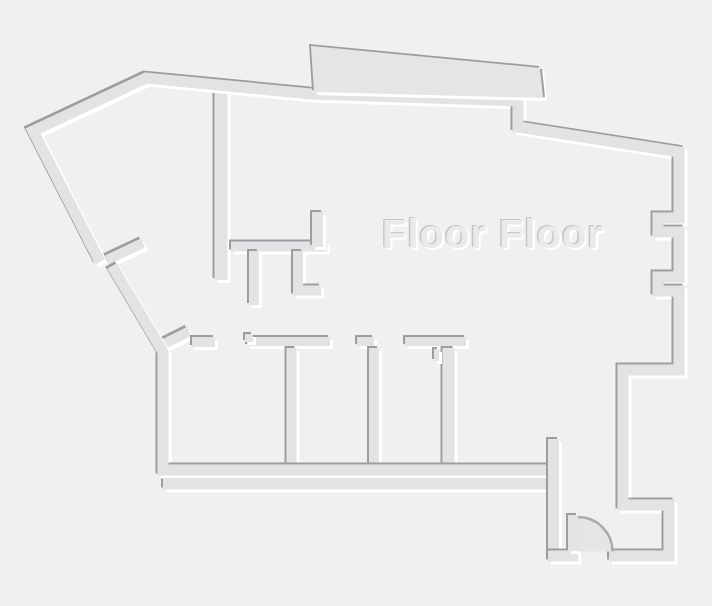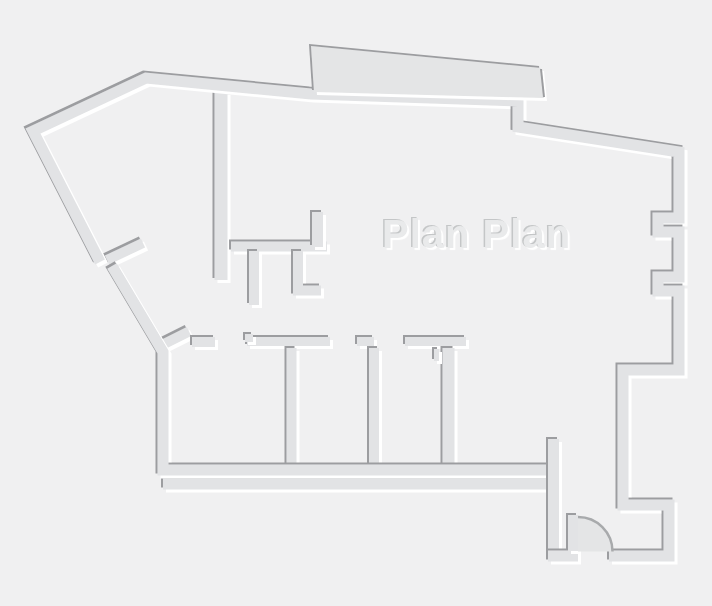--- a/index.html
+++ b/index.html
@@ -63,14 +63,14 @@
         <path d="M553.5 439 L553.5 556" fill="none" stroke="#e2e3e5" stroke-width="11" stroke-linejoin="miter" filter="url(#emboss)"></path>
         <path d="M548 556 L578 556" fill="none" stroke="#e2e3e5" stroke-width="11" stroke-linejoin="miter" filter="url(#emboss)"></path>
         <path d="M573 515 L573 551" fill="none" stroke="#e2e3e5" stroke-width="10" stroke-linejoin="miter" filter="url(#emboss)"></path>
         <path d="M100 262 L33 131 L146 78 L311 94 L518 101 L518 127 L679 152 L679 218 L658 218 L658 232 L679 232 L679 277 L658 277 L658 291 L679 291 L679 370 L623 370 L623 505 L669 505 L669 556 L609 556" fill="none" stroke="#e2e3e5" stroke-width="11" stroke-linejoin="miter" filter="url(#emboss)"></path>
         <path d="M311 46 L541 68 L544 98 L314 92 Z" fill="#e4e5e6" filter="url(#emboss)"></path>
         <path d="M541 69 L544 97" fill="none" stroke="#9c9da0" stroke-width="2"></path>
         <path d="M 578 517 A 34.5 34.5 0 0 1 612.5 551.5 L 578 551.5 Z" fill="#e4e5e6"></path>
         <path d="M 578 517 A 34.5 34.5 0 0 1 612.5 551.5" fill="none" stroke="#a8aaac" stroke-width="2.5"></path>
       </g>
   </svg>
-  <div class="title" style="color: rgb(233, 234, 235); text-shadow: rgb(196, 198, 199) -1.5px -1.5px 0px, rgb(255, 255, 255) 2px 2px 1px;">Plan Plan</div>
+  <div class="title" style="color: rgb(233, 234, 235); text-shadow: rgb(196, 198, 199) -1.5px -1.5px 0px, rgb(255, 255, 255) 2px 2px 1px;">Floor Floor</div>
 </div>
 
 </body></html>

